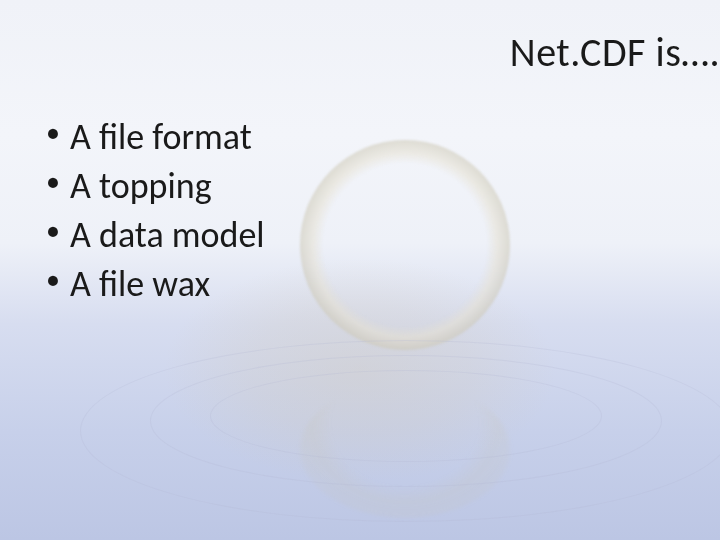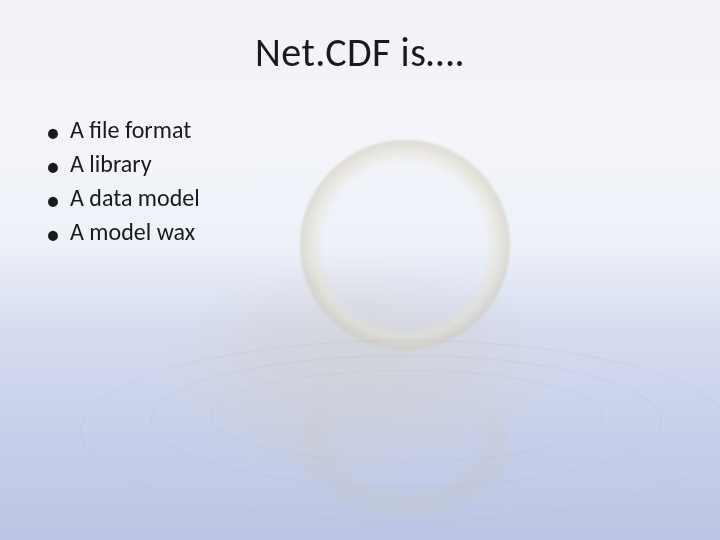--- a/index.html
+++ b/index.html
@@ -69,38 +69,38 @@
   }
   .r1 { left: 210px; top: 370px; width: 390px; height: 90px; }
   .r2 { left: 150px; top: 355px; width: 510px; height: 130px; }
   .r3 { left: 80px;  top: 340px; width: 650px; height: 180px; }
 
   .title {
     position: absolute;
     top: 28px;
     left: 0;
     width: 720px;
-    text-align: center;
+    text-align: right;
     font-size: 40px;
     color: #1a1a1a;
     letter-spacing: 0.5px;
   }
   .body {
     position: absolute;
     top: 115px;
     left: 42px;
     right: 40px;
   }
   ul.bullets {
     margin: 0;
     padding: 0;
     list-style: none;
   }
   ul.bullets li {
-    font-size: 24px;
+    font-size: 36px;
     color: #1a1a1a;
     line-height: 1.25;
     margin: 0 0 4px 0;
     padding-left: 28px;
     position: relative;
   }
   ul.bullets li::before {
     content: "•";
     position: absolute;
     left: 4px;
@@ -117,18 +117,18 @@
   <div class="ring-reflection"></div>
   <div class="ripple r1"></div>
   <div class="ripple r2"></div>
   <div class="ripple r3"></div>
 
   <div class="title">Net.CDF is….</div>
 
   <div class="body">
     <ul class="bullets">
       <li>A file format</li>
-      <li>A library</li>
+      <li>A topping</li>
       <li>A data model</li>
-      <li>A model wax</li>
+      <li>A file wax</li>
     </ul>
   </div>
 </div>
 
 </body></html>

